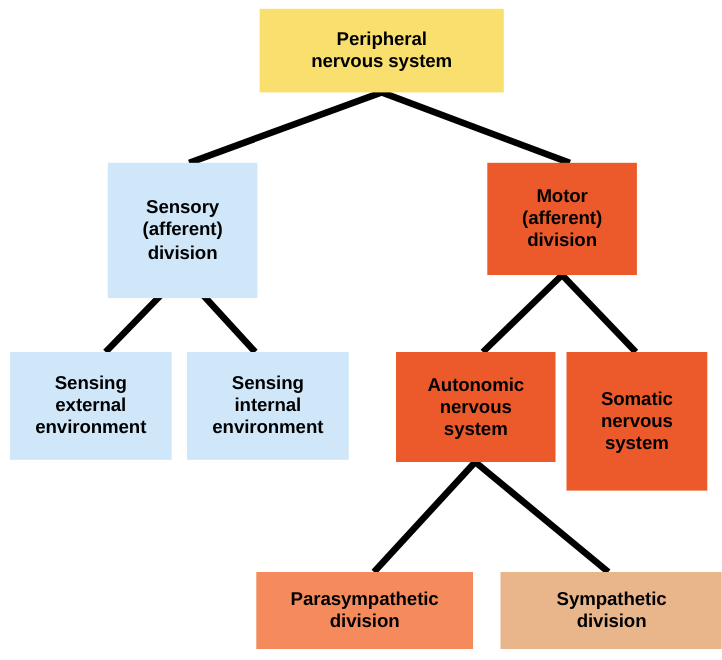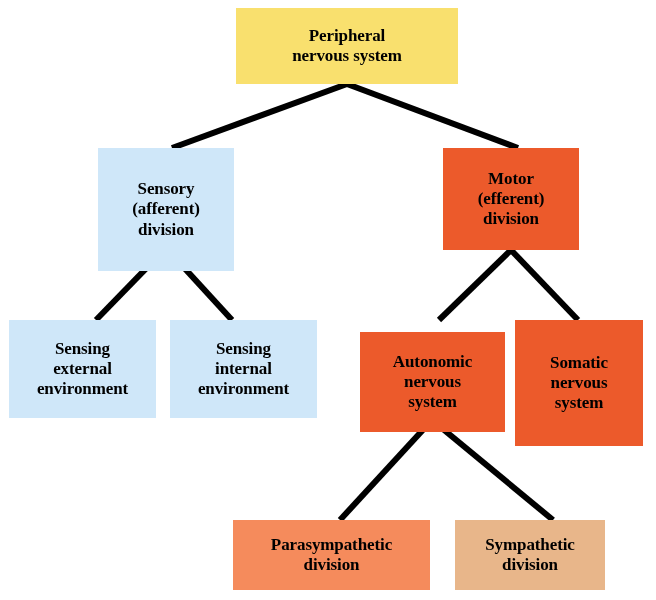--- a/index.html
+++ b/index.html
@@ -11,21 +11,20 @@
     width: 656px;
     height: 600px;
     font-family: "Liberation Sans", sans-serif;
     overflow: hidden;
   }
   #diagram-root {
     position: relative;
     width: 656px;
     height: 600px;
     background: #ffffff;
-    font-family: Liberation Serif, serif;
   }
   #connector-layer {
     position: absolute;
     left: 0;
     top: 0;
     width: 656px;
     height: 600px;
   }
   .node {
     position: absolute;
@@ -65,45 +64,45 @@
         <span class="node-label">Peripheral
 nervous system</span>
       </div>
       <div class="node" style="left: 98px; top: 148px; width: 136px; height: 123px; background: rgb(207, 231, 249); font-size: 17px;">
         <span class="node-label">Sensory
 (afferent)
 division</span>
       </div>
       <div class="node" style="left: 443px; top: 148px; width: 136px; height: 102px; background: rgb(236, 90, 43); font-size: 17px;">
         <span class="node-label">Motor
-(efferent)
+(afferent)
 division</span>
       </div>
       <div class="node" style="left: 9px; top: 320px; width: 147px; height: 98px; background: rgb(207, 231, 249); font-size: 17px;">
         <span class="node-label">Sensing
 external
 environment</span>
       </div>
       <div class="node" style="left: 170px; top: 320px; width: 147px; height: 98px; background: rgb(207, 231, 249); font-size: 17px;">
         <span class="node-label">Sensing
 internal
 environment</span>
       </div>
-      <div class="node" style="left: 360px; top: 320px; width: 145px; height: 100px; background: rgb(236, 90, 43); font-size: 17px; margin-top: 12px;">
+      <div class="node" style="left: 360px; top: 320px; width: 145px; height: 100px; background: rgb(236, 90, 43); font-size: 17px;">
         <span class="node-label">Autonomic
 nervous
 system</span>
       </div>
       <div class="node" style="left: 515px; top: 320px; width: 128px; height: 126px; background: rgb(236, 90, 43); font-size: 17px;">
         <span class="node-label">Somatic
 nervous
 system</span>
       </div>
       <div class="node" style="left: 233px; top: 520px; width: 197px; height: 70px; background: rgb(245, 139, 92); font-size: 17px; text-align: center;">
         <span class="node-label">Parasympathetic
 division</span>
       </div>
-      <div class="node" style="left: 455px; top: 520px; width: 150px; height: 70px; background: rgb(232, 182, 138); font-size: 17px;">
+      <div class="node" style="left: 455px; top: 520px; width: 202px; height: 70px; background: rgb(232, 182, 138); font-size: 17px;">
         <span class="node-label">Sympathetic
 division</span>
       </div>
     </div>
 </div>
 
 </body></html>

